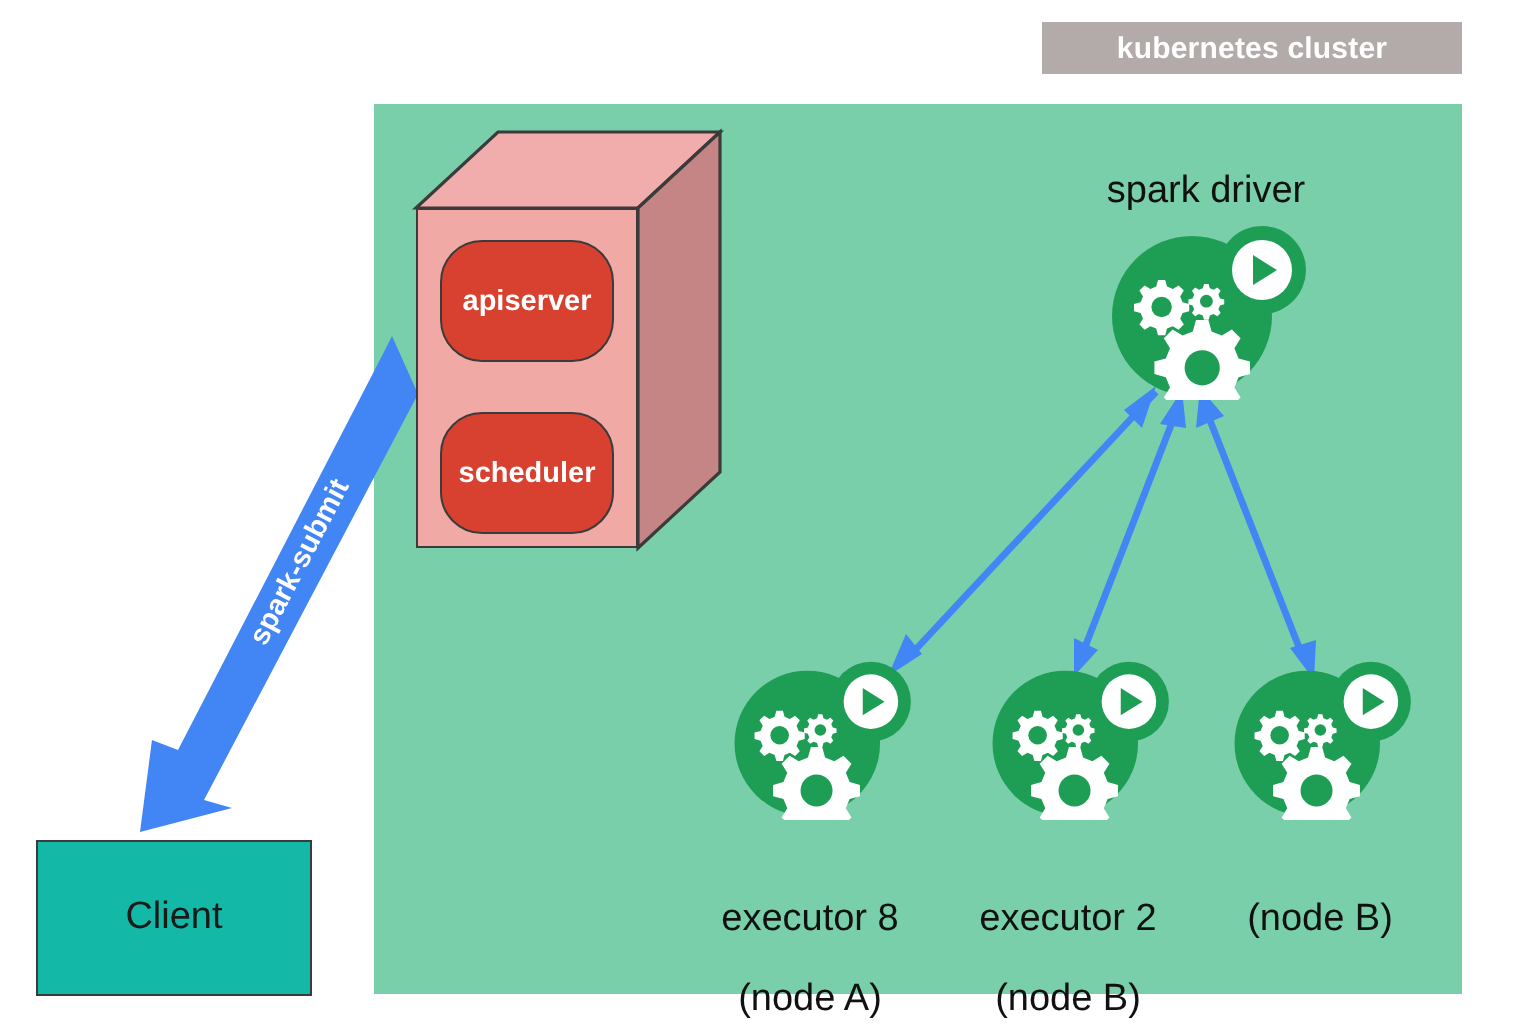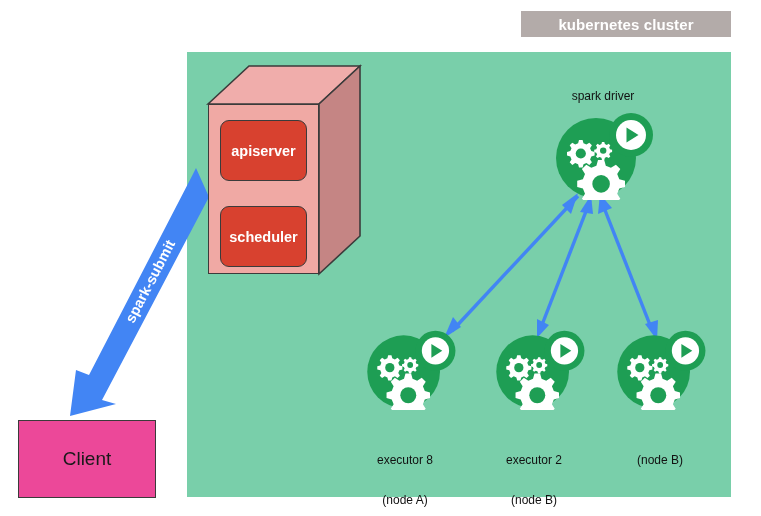--- a/index.html
+++ b/index.html
@@ -56,21 +56,21 @@
     justify-content: center;
   }
 
   
   .client-box {
     position: absolute;
     left: 18px;
     top: 420px;
     width: 136px;
     height: 76px;
-    background: #ec4899;
+    background: #14b8a6;
     border: 1.3px solid #3b3b3b;
     display: flex;
     align-items: center;
     justify-content: center;
     color: #1a1a1a;
     font-size: 19px;
   }
 
   
   .cube-wrap {
@@ -90,21 +90,21 @@
     border: 1.4px solid #3b3b3b;
     box-sizing: border-box;
   }
   .cube-btn {
     position: absolute;
     left: 11px;
     width: 87px;
     height: 61px;
     background: #D8412F;
     border: 1.3px solid #3b3b3b;
-    border-radius: 9px;
+    border-radius: 21px;
     box-sizing: border-box;
     display: flex;
     align-items: center;
     justify-content: center;
     color: #ffffff;
     font-size: 14.5px;
     font-weight: bold;
   }
   .cube-btn.b1 { top: 15px; }
   .cube-btn.b2 { top: 101px; }
@@ -115,21 +115,21 @@
     width: 152px;
     height: 210px;
     overflow: visible;
   }
 
   
   .node-label {
     position: absolute;
     text-align: center;
     color: #111111;
-    font-size: 12px;
+    font-size: 19px;
     line-height: 20px;
     white-space: pre-line;
   }
 
   
   .node-icon {
     position: absolute;
   }
 
   

